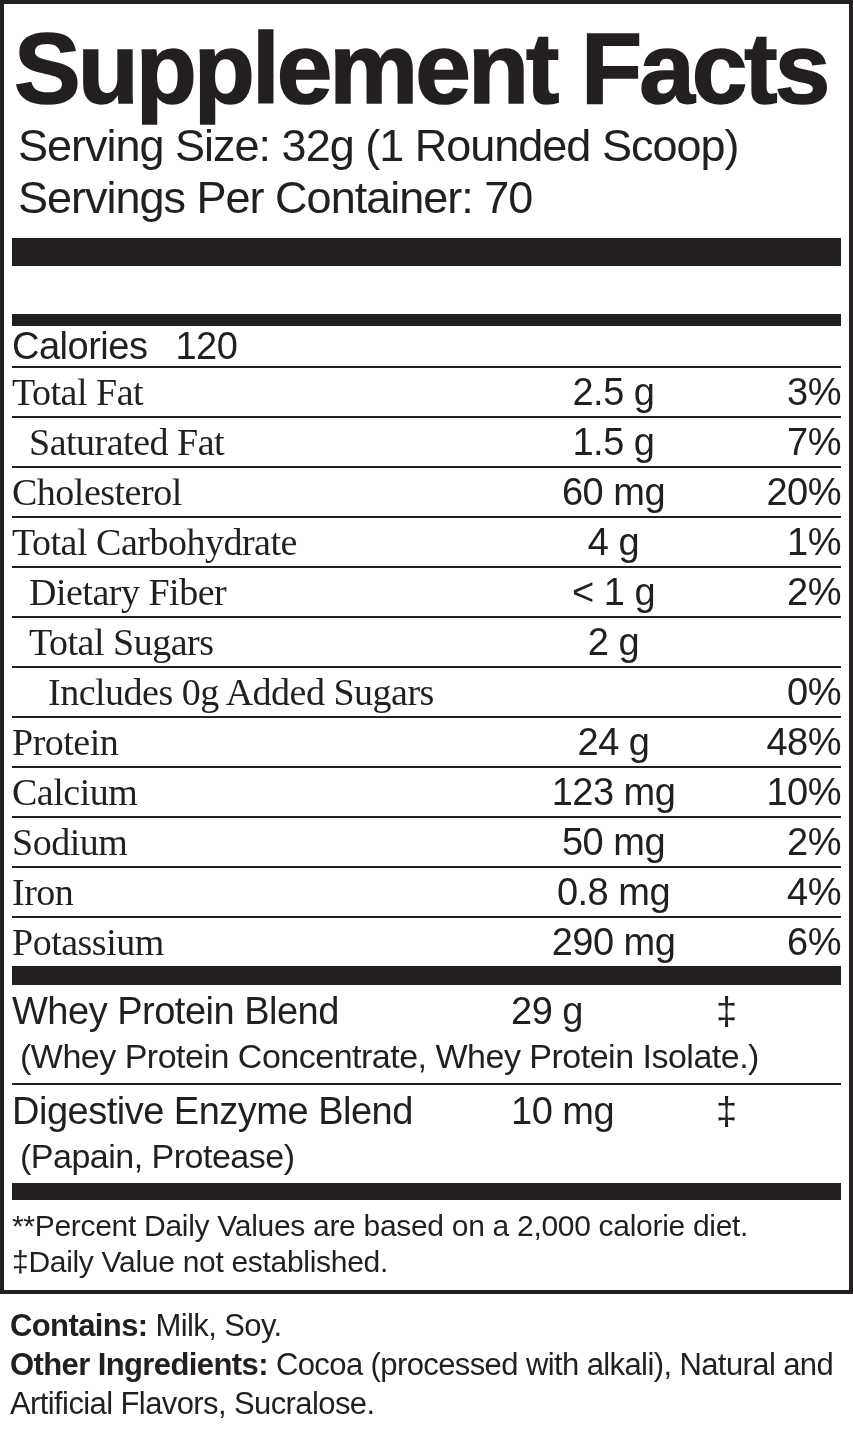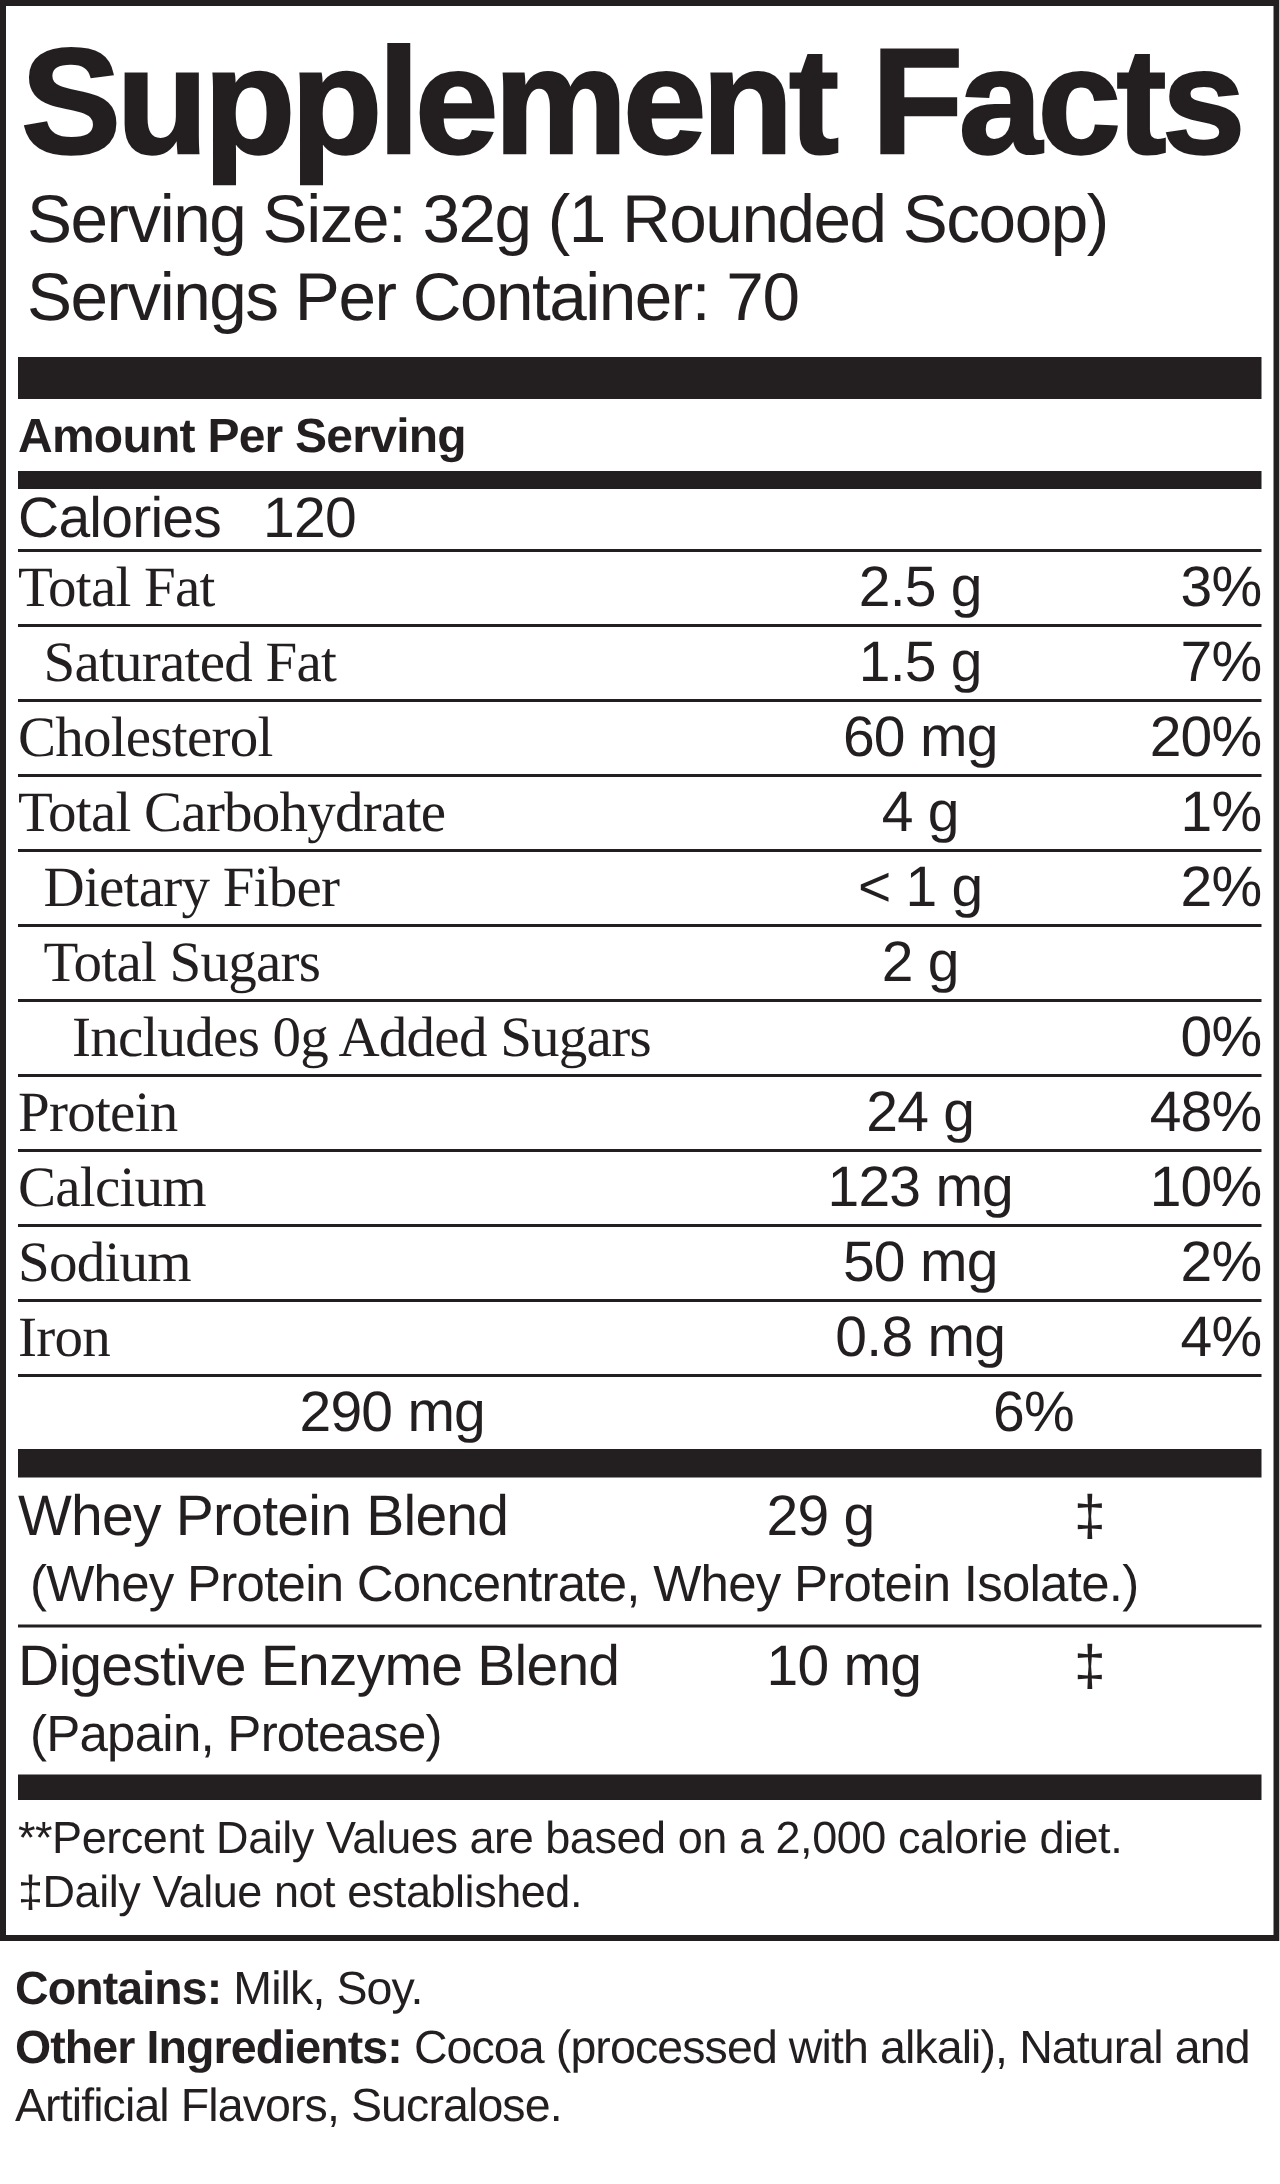--- a/index.html
+++ b/index.html
@@ -70,21 +70,20 @@
 <div class="label">
   <div class="box">
 
     <div class="title">Supplement Facts</div>
     <div class="serving-line">Serving Size: 32g (1 Rounded Scoop)</div>
     <div class="serving-line">Servings Per Container: 70</div>
 
     <div class="bar bar-thick"></div>
 
     <div class="hdr-row">
-      <span>Amount Per Serving</span>
     </div>
 
     <div class="bar bar-med"></div>
 
     <div class="calories-row">
       <span>Calories</span>
       <span class="cal-val">120</span>
     </div>
 
     <div class="row nutrient indent-0">
@@ -136,20 +135,21 @@
       <span class="nm">Sodium</span>
       <span class="amt">50 mg</span>
       <span class="dv">2%</span>
     </div>
     <div class="row nutrient indent-0">
       <span class="nm">Iron</span>
       <span class="amt">0.8 mg</span>
       <span class="dv">4%</span>
     </div>
     <div class="row nutrient indent-0">
+      <span class="nm">Potassium</span>
       <span class="amt">290 mg</span>
       <span class="dv">6%</span>
     </div>
 
     <div class="bar bar-heavy"></div>
 
     <div class="blend">
       <div class="main">
         <span class="nm">Whey Protein Blend</span>
         <span class="amt">29 g</span>

